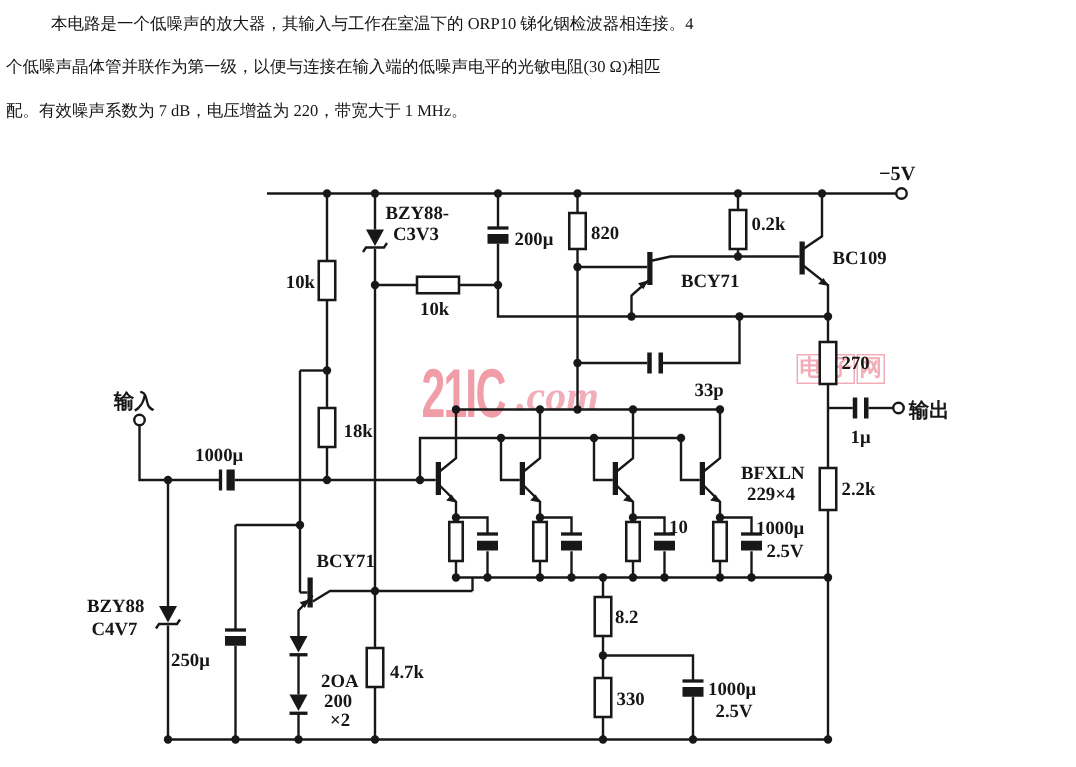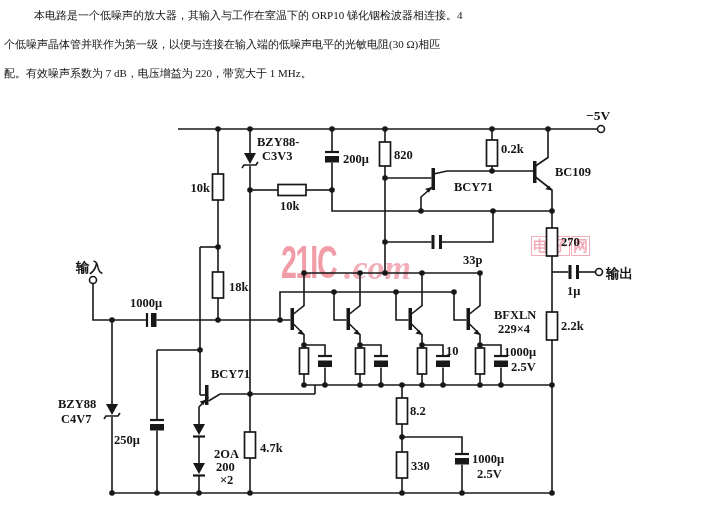--- a/index.html
+++ b/index.html
@@ -5,21 +5,21 @@
   html,body{margin:0;padding:0;background:#ffffff;}
   .page{position:relative;width:717px;height:511px;background:#ffffff;overflow:hidden;
         font-family:"Liberation Serif",serif;}
   .hline{position:absolute;white-space:nowrap;font-size:11px;font-weight:400;color:#141414;
          letter-spacing:0px;}
   .wm{position:absolute;pointer-events:none;}
   .wm-brand{left:281px;top:239px;font-family:"Liberation Sans",sans-serif;font-size:46px;
             font-weight:800;color:#ee8c99;letter-spacing:-2px;transform:scaleX(0.62);
             transform-origin:left top;opacity:.85;line-height:1;}
   .wm-com{left:344px;top:251px;font-family:"Liberation Serif",serif;font-style:italic;
-          font-size:34px;font-weight:700;color:#f09aa7;opacity:.8;line-height:1;}
+          font-size:28px;font-weight:700;color:#f09aa7;opacity:.8;line-height:1;}
   .wm-cn{left:491px;top:236px;opacity:.8;padding-left:40px;}
   .wm-cn span{display:inline-block;border:1.5px solid #f09aa7;color:#f09aa7;
               font-size:15px;font-weight:700;padding:0 1px;margin-right:1px;line-height:1.2;}
   svg{position:absolute;left:0;top:0;}
   .w{fill:none;stroke:#181818;stroke-width:1.6;}
   .cw{fill:none;stroke:#181818;stroke-width:2.2;}
   .box{fill:#ffffff;stroke:#181818;stroke-width:1.7;}
   .blk{fill:#181818;stroke:none;}
   .dot{fill:#181818;stroke:none;}
   .term{fill:#ffffff;stroke:#181818;stroke-width:1.6;}

